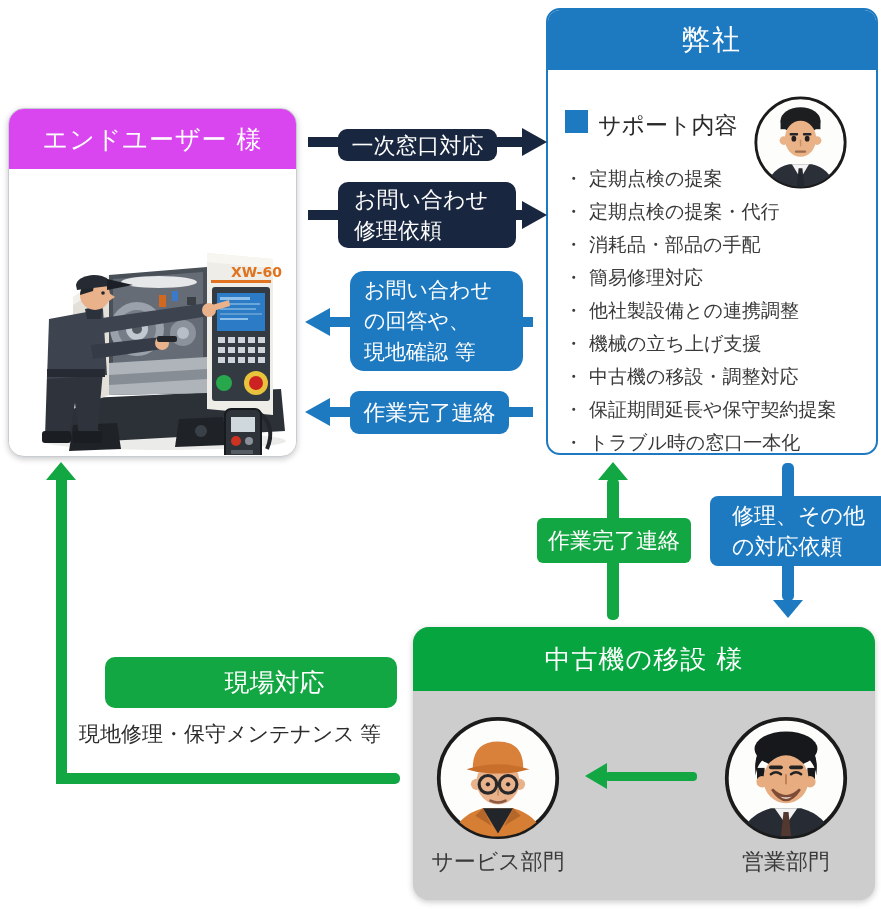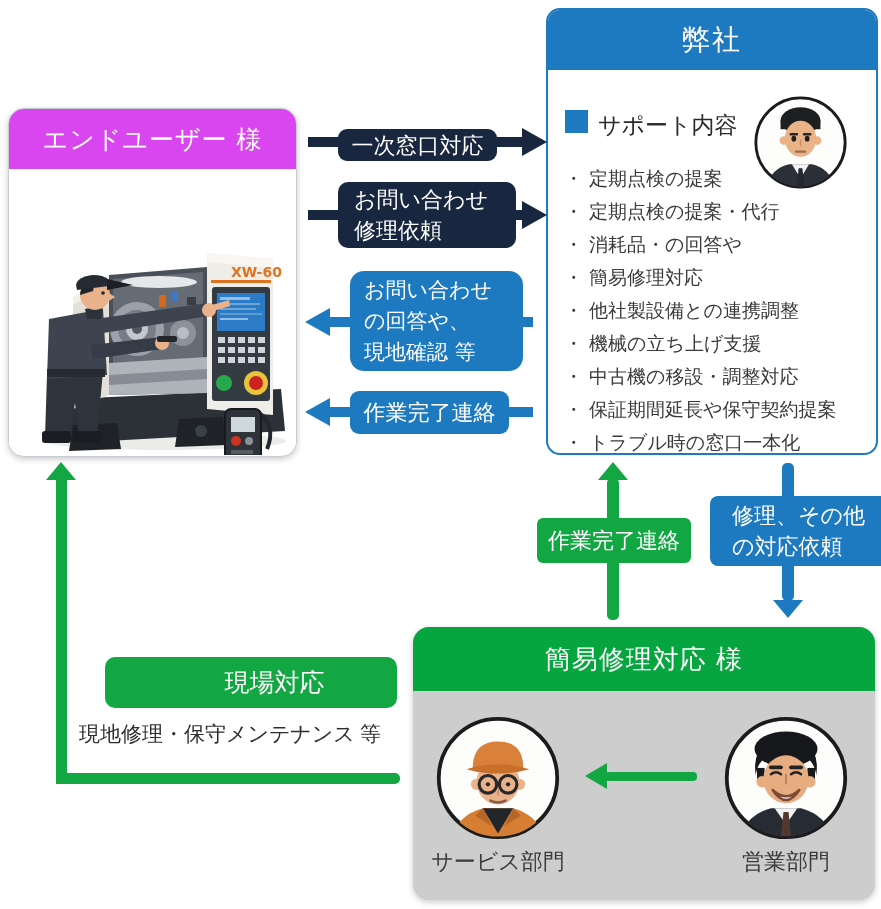--- a/index.html
+++ b/index.html
@@ -188,32 +188,32 @@
         <rect x="52.5" y="40" width="9" height="2.5" rx="1" fill="#26262a"></rect>
         <ellipse cx="43" cy="46" rx="2.5" ry="3" fill="#231f20"></ellipse>
         <ellipse cx="57" cy="46" rx="2.5" ry="3" fill="#231f20"></ellipse>
         <rect x="49.3" y="47" width="1.5" height="7" fill="#c98f63"></rect>
         <rect x="44" y="58.5" width="12" height="2.4" rx="1.2" fill="#9c6b4e"></rect>
       </g>
     </svg>
     <ul id="support-list">
       <li>定期点検の提案</li>
       <li>定期点検の提案・代行</li>
-      <li>消耗品・の回答や</li>
+      <li>消耗品・部品の手配</li>
       <li>簡易修理対応</li>
       <li>他社製設備との連携調整</li>
       <li>機械の立ち上げ支援</li>
       <li>中古機の移設・調整対応</li>
       <li>保証期間延長や保守契約提案</li>
       <li>トラブル時の窓口一本化</li>
     </ul>
   </div>
 
   <div class="card" id="maker-card">
-    <div class="card-header" id="maker-header">簡易修理対応 様</div>
+    <div class="card-header" id="maker-header">中古機の移設 様</div>
     <svg class="dept-avatar" id="service-avatar" viewBox="0 0 100 100">
       <defs>
           <clipPath id="c2">
             <circle cx="50" cy="50" r="46.5"></circle>
           </clipPath>
         </defs>
       <circle cx="50" cy="50" r="47" fill="#fdfdfc" stroke="#1b1b1b" stroke-width="3"></circle>
       <g clip-path="url(#c2)">
         <path d="M12,102 Q16,80 38,74 L62,74 Q84,80 88,102 Z" fill="#d67e33"></path>
         <polygon points="38,74 62,74 50,94" fill="#22262b"></polygon>

